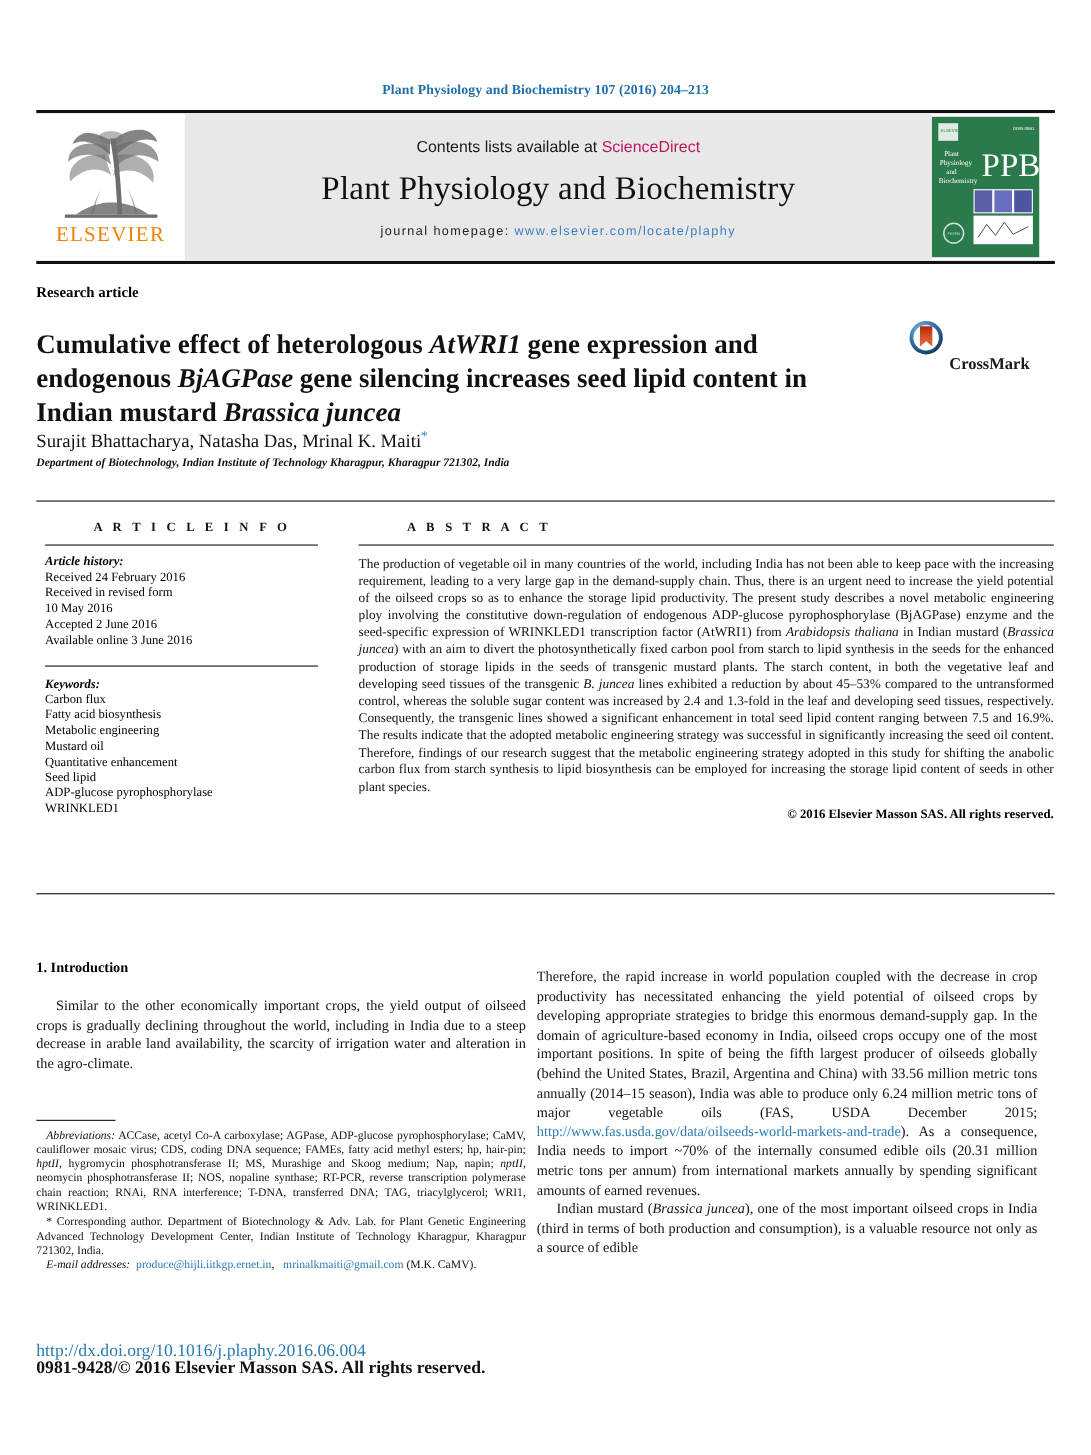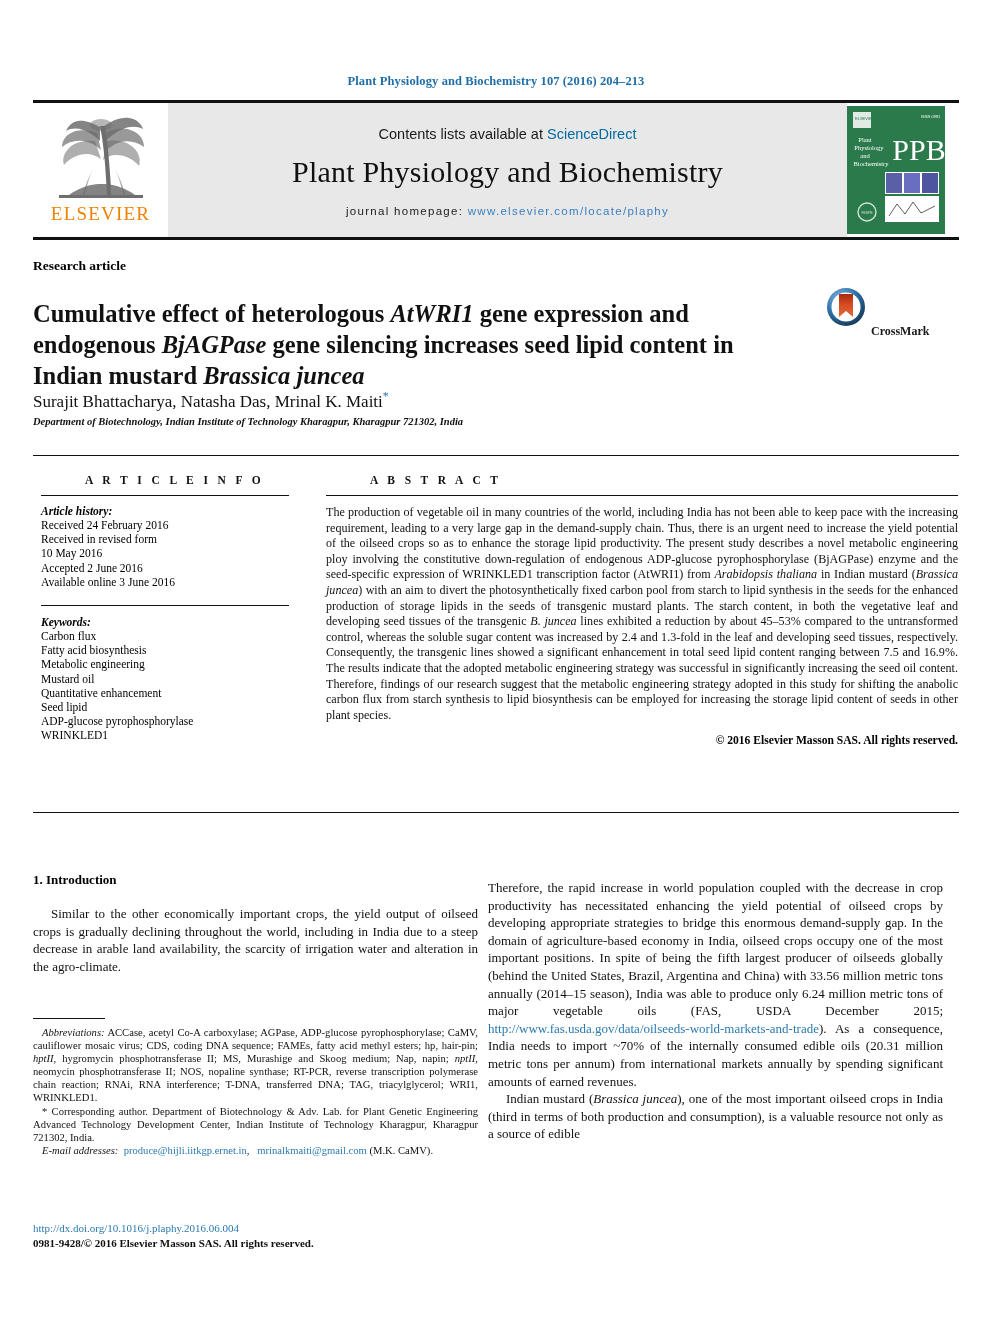--- a/index.html
+++ b/index.html
@@ -82,21 +82,21 @@
     padding: 8px 0 6px 0;
     box-sizing: border-box;
   }
   .contents-line {
     font-family: "Liberation Sans", sans-serif;
     font-size: 14.5px;
     color: #1a1a1a;
     margin-bottom: 13px;
   }
   .contents-line .sd {
-    color: #0369a1;
+    color: #be185d;
     margin-top: 16px;
   }
   .journal-title {
     font-family: "Liberation Serif", serif;
     font-size: 30px;
     color: #111;
     margin-bottom: 16px;
     letter-spacing: 0.2px;
   }
   .homepage-line {
@@ -165,21 +165,21 @@
     top: 286px;
     width: 110px;
     height: 42px;
     display: flex;
     align-items: center;
     gap: 5px;
   }
   .crossmark-text {
     font-family: "Liberation Serif", serif;
     font-weight: bold;
-    font-size: 12px;
+    font-size: 15px;
     color: #1a1a1a;
     margin-top: 48px;
   }
 
   
   .rule-top {
     position: absolute;
     left: 33px;
     top: 455px;
     width: 926px;
@@ -305,21 +305,21 @@
   .footnotes i { font-style: italic; }
   .fn-p { margin: 0; }
   .fn-p.indent { text-indent: 9px; }
 
   .doi-block {
     position: absolute;
     left: 33px;
     top: 1221px;
     width: 445px;
     font-family: "Liberation Serif", serif;
-    font-size: 11px;
+    font-size: 16px;
     line-height: 15px;
   }
   .doi-block .doi { color: #2a7ab0; }
   .doi-block .issn { font-weight: bold; color: #111; }
 </style>
 </head>
 <body>
 
 <div class="page">
 

